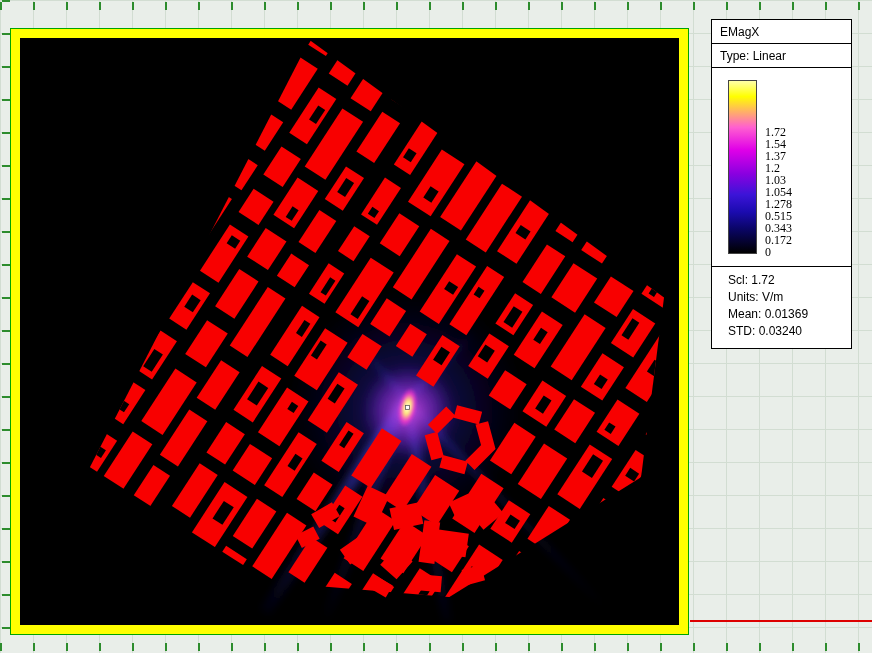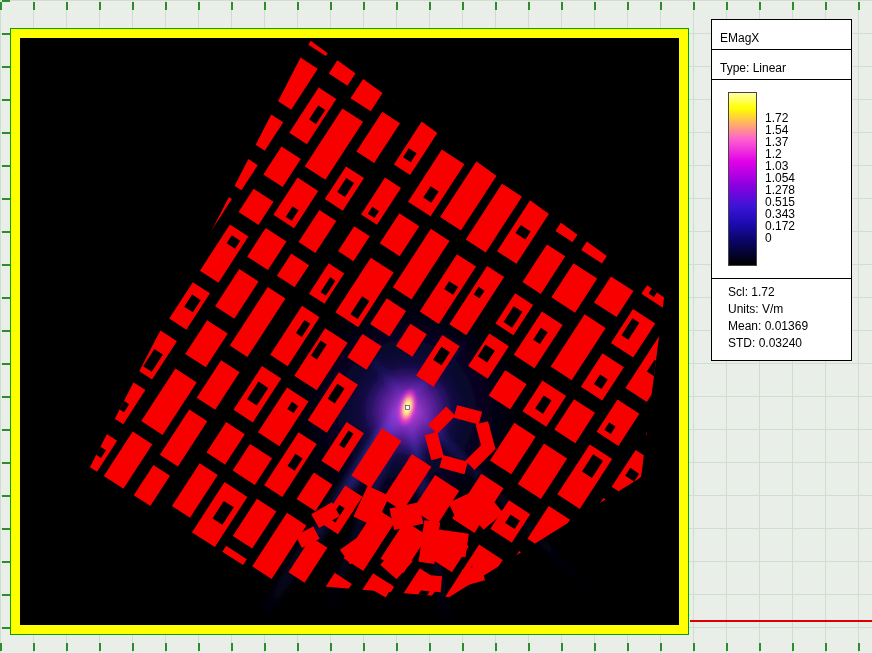--- a/index.html
+++ b/index.html
@@ -28,26 +28,26 @@
   }
   .plot-yellow{
     position:absolute;inset:0;border:9px solid #ffff00;box-sizing:border-box;background:#000;
   }
   .plot-yellow svg{position:absolute;inset:0;width:100%;height:100%;display:block;}
 
   .legend{
     position:absolute;left:711px;top:19px;width:139px;
     background:#ffffff;border:1px solid #000;color:#000;font-size:12px;
   }
-  .legend-header,.legend-type{padding:11px 8px 4px;border-bottom:1px solid #000;}
+  .legend-header,.legend-type{padding:5px 8px 4px;border-bottom:1px solid #000;}
   .legend-body{position:relative;height:198px;}
   .colorbar{position:absolute;left:16px;top:12px;width:27px;height:172px;border:1px solid #444;}
   .scale-labels{
     position:absolute;left:53px;top:6px;height:184px;
-    display:flex;flex-direction:column;justify-content:center;line-height:12px;
+    display:flex;flex-direction:column;justify-content:flex-end;line-height:12px;font-family:Liberation Serif, serif;
   }
   .legend-stats{border-top:1px solid #000;padding:5px 16px 8px;line-height:17px;}
 
   .axis-x{position:absolute;left:690px;top:620px;width:182px;height:2px;background:#dd0000;}
 </style>
 </head>
 <body>
 
 <div class="viewport">
 

